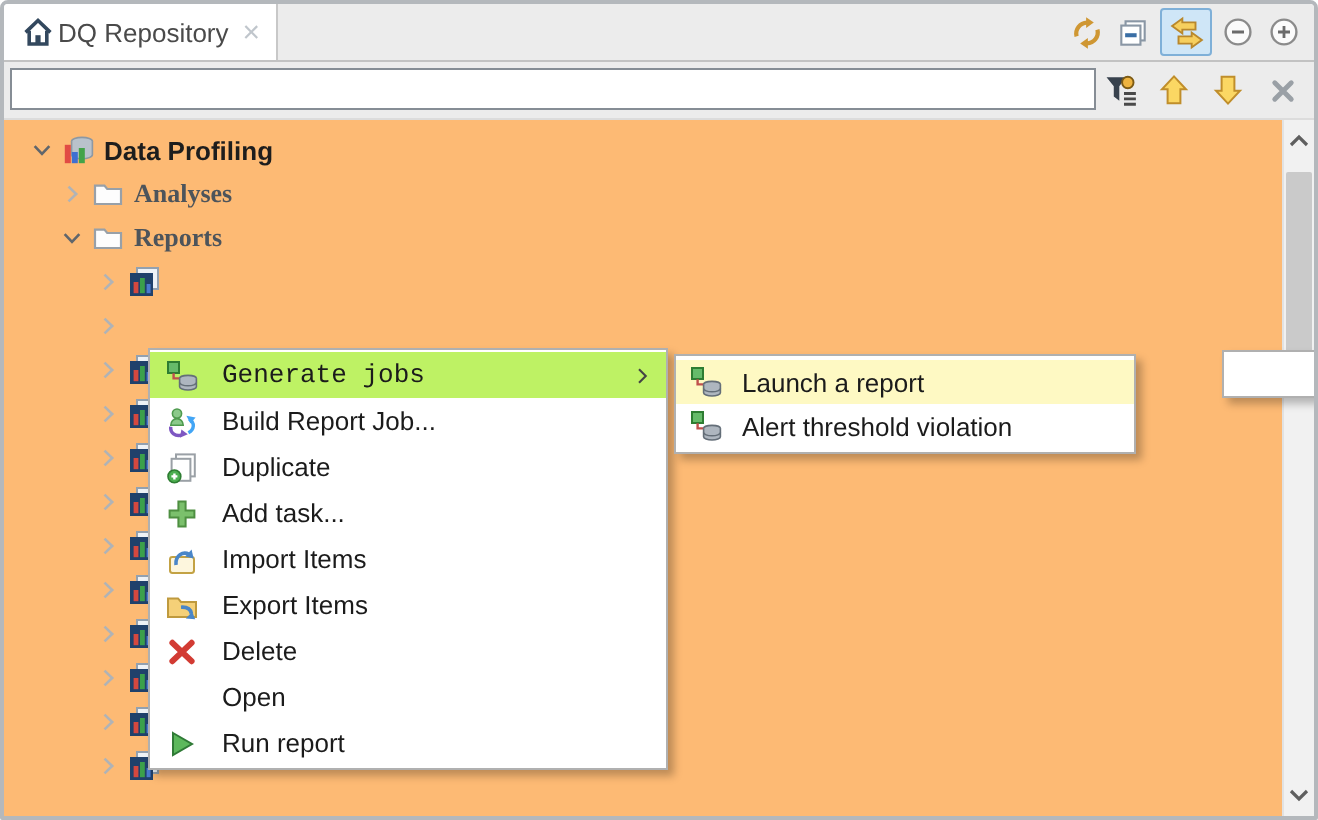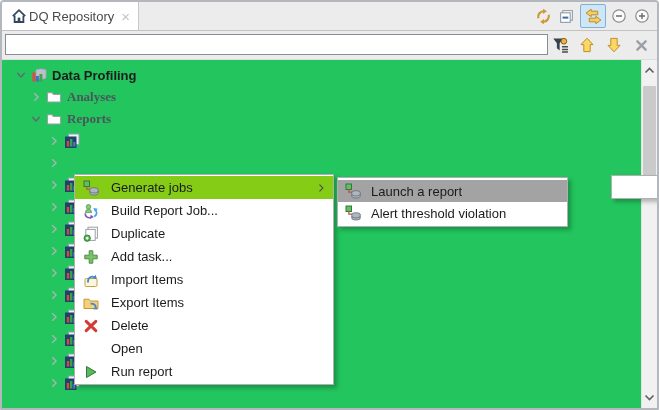--- a/index.html
+++ b/index.html
@@ -12,42 +12,42 @@
   .tb-tools{position:absolute;right:5px;top:1px;height:26px;display:flex;align-items:center;}
   .tbtn{width:20px;height:20px;display:flex;align-items:center;justify-content:center;margin-left:3px;}
   .tbtn.active{background:#cfe6f7;border:1px solid #7fb0d8;border-radius:2px;width:24px;height:22px;margin-left:4px;}
   .tbtn.menu{margin-left:9px;}
   
   .filterbar{position:absolute;left:0;top:29px;right:0;height:28px;background:#ececec;border-bottom:1px solid #dcdcdc;}
   .filter-input{position:absolute;left:3px;top:3px;width:543px;height:21px;box-sizing:border-box;border:1px solid #868d95;background:#fff;font-size:12px;padding:0 4px;outline:none;}
   .f-tools{position:absolute;right:7px;top:3px;height:22px;display:flex;align-items:center;gap:9px;}
   .fbtn{width:18px;height:18px;display:flex;align-items:center;justify-content:center;}
   
-  .tree{position:absolute;left:0;top:58px;right:0;bottom:0;background:#22c55e;}
+  .tree{position:absolute;left:0;top:58px;right:0;bottom:0;background:#fdba74;}
   .row{position:absolute;left:0;right:16px;height:22px;display:flex;align-items:center;font-size:13px;color:#2b2b2b;white-space:nowrap;}
   .l0{padding-left:12px}.l1{padding-left:27px}.l2{padding-left:45px}
   .chev{width:14px;height:14px;flex:none;margin-right:3px;}
   .ic{width:16px;height:16px;flex:none;}
   .lbl{margin-left:5px;}
   .bold{font-weight:bold;color:#1d1d1d;}
   .foldertxt{font-weight:bold;color:#4d545b;font-family:Liberation Serif, serif;}
   .selwrap{display:flex;align-items:center;height:22px;background:#c8e4f8;padding-right:4px;}
   
   .scroll{position:absolute;right:0;top:58px;bottom:0;width:15px;background:#f1f1f1;border-left:1px solid #e2e2e2;}
   .sbtn{position:absolute;left:0;width:15px;height:17px;display:flex;align-items:center;justify-content:center;}
   .sthumb{position:absolute;left:1px;width:13px;background:#cacaca;border-radius:1px;}
   
   .menu{position:absolute;left:72px;top:172px;width:258px;background:#fff;border:1px solid #b0b0b0;box-shadow:3px 3px 4px rgba(0,0,0,.25);padding:1px 0;z-index:5;}
   .mi{height:23px;display:flex;align-items:center;padding:0 6px 0 8px;font-size:13px;color:#1b1b1b;gap:12px;}
   .mi .ic{margin:0;}
-  .mi.hl{background:#84cc16;}
+  .mi.hl{background:#bef264;font-family:Liberation Mono, monospace;}
   .mi-arrow{margin-left:auto;width:12px;height:12px;}
   .submenu{position:absolute;left:335px;top:175px;width:229px;background:#fff;border:1px solid #b0b0b0;box-shadow:3px 3px 4px rgba(0,0,0,.25);padding:2px 0;z-index:6;}
   .smi{height:22px;display:flex;align-items:center;padding:0 6px 0 7px;font-size:13px;color:#1b1b1b;gap:10px;}
-  .smi.hl{background:#a3a3a3;}
+  .smi.hl{background:#fef9c3;}
   svg{display:block;}
 </style>
 </head>
 <body>
 
 <svg width="0" height="0" style="position:absolute">
   <symbol id="sym-home" viewBox="0 0 16 16">
     <path d="M1.8 8.2 L8 2.2 L14.2 8.2" fill="none" stroke="#33485e" stroke-width="1.8"></path>
     <path d="M3.6 7.4 V14 H12.4 V7.4" fill="none" stroke="#33485e" stroke-width="1.8"></path>
     <rect x="6.7" y="9.6" width="2.6" height="4.4" fill="#33485e"></rect>

